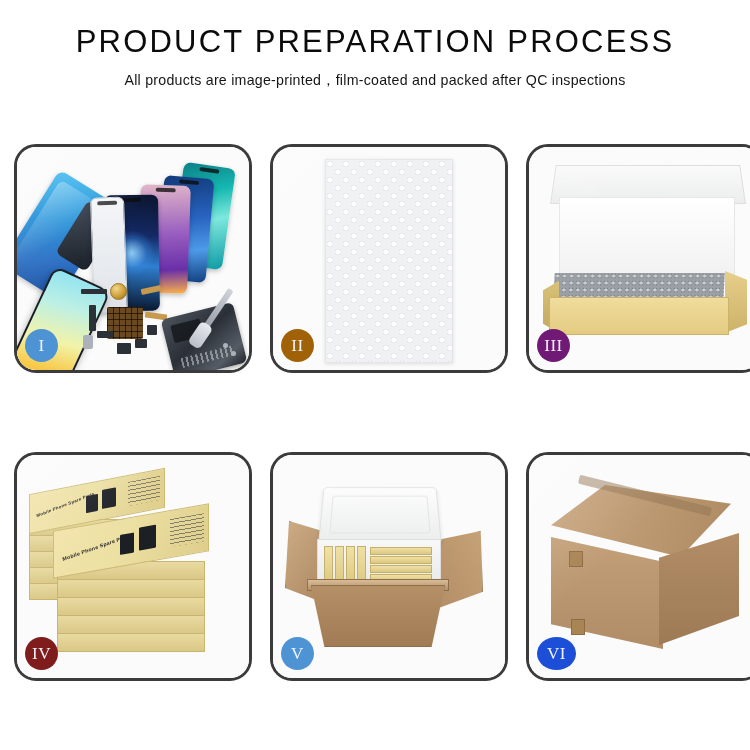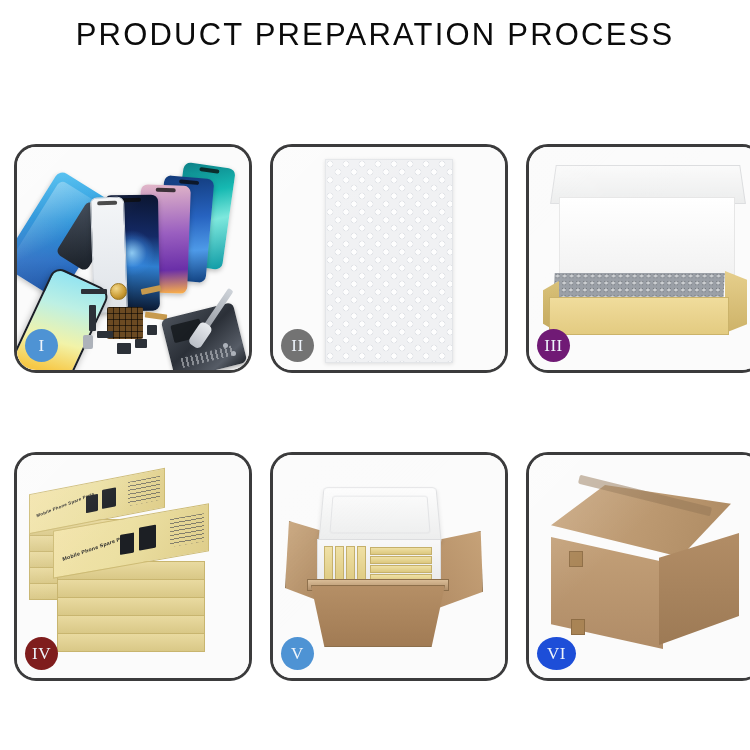--- a/index.html
+++ b/index.html
@@ -7,21 +7,21 @@
     width: 750px; height: 750px;
     background: #ffffff;
     font-family: "Liberation Sans", sans-serif;
     overflow: hidden;
   }
   #page { position: relative; width: 750px; height: 750px; background: #fff; }
 
   
   .header { position: absolute; left: 0; top: 0; width: 750px; text-align: center; }
   .title {
-    margin-top: 19px;
+    margin-top: 26px;
     font-size: 31px;
     font-weight: 400;
     letter-spacing: 2.2px;
     color: #0b0b0b;
     line-height: 1.05;
     white-space: nowrap;
     font-family: "Liberation Sans", sans-serif;
   }
   .subtitle {
     margin-top: 12px;
@@ -326,20 +326,21 @@
   .shine { position:absolute; inset:0; pointer-events:none;
     background: linear-gradient(135deg, rgba(255,255,255,.18), rgba(255,255,255,0) 40%); }
 </style>
 </head>
 <body>
 
 <div id="page" style="background: rgb(255, 255, 255);">
 
   <div class="header">
     <div class="title" style="color: rgb(11, 11, 11);">PRODUCT PREPARATION PROCESS</div>
+    <div class="subtitle">All products are image-printed，film-coated and packed after QC inspections</div>
   </div>
 
   <div class="grid">
 
     <div class="panel p1" style="border-color: rgb(59, 59, 60); background: rgb(253, 253, 253);">
       <div class="panel-inner">
         <div class="photo">
           <div class="ph film-blue"></div>
           <div class="ph film-dark"></div>
 
@@ -389,21 +390,21 @@
             <div class="screen-in-bag"></div>
             <div class="flexcable"></div>
             <div class="tab-gold" style="left:36px;top:6px;width:11px;height:8px;"></div>
             <div class="tab-gold" style="left:30px;top:88px;width:12px;height:8px;"></div>
             <div class="tab-gold" style="left:30px;top:176px;width:10px;height:20px;transform:rotate(10deg);"></div>
             <div class="tab-gold" style="left:82px;top:174px;width:10px;height:22px;transform:rotate(-8deg);"></div>
             <div class="bubbles"></div>
           </div>
           <div class="shine"></div>
         </div>
-        <div class="badge" style="background: #737373; color: rgb(238, 244, 251); text-align: center;">II</div>
+        <div class="badge" style="background: #a16207; color: rgb(238, 244, 251); text-align: center;">II</div>
       </div>
     </div>
 
     <div class="panel p3" style="border-color: rgb(59, 59, 60); background: rgb(253, 253, 253);">
       <div class="panel-inner">
         <div class="photo">
           <div class="m3-lid"></div>
           <div class="m3-foam"></div>
           <div class="m3-grey"></div>
           <div class="m3-left"></div>

